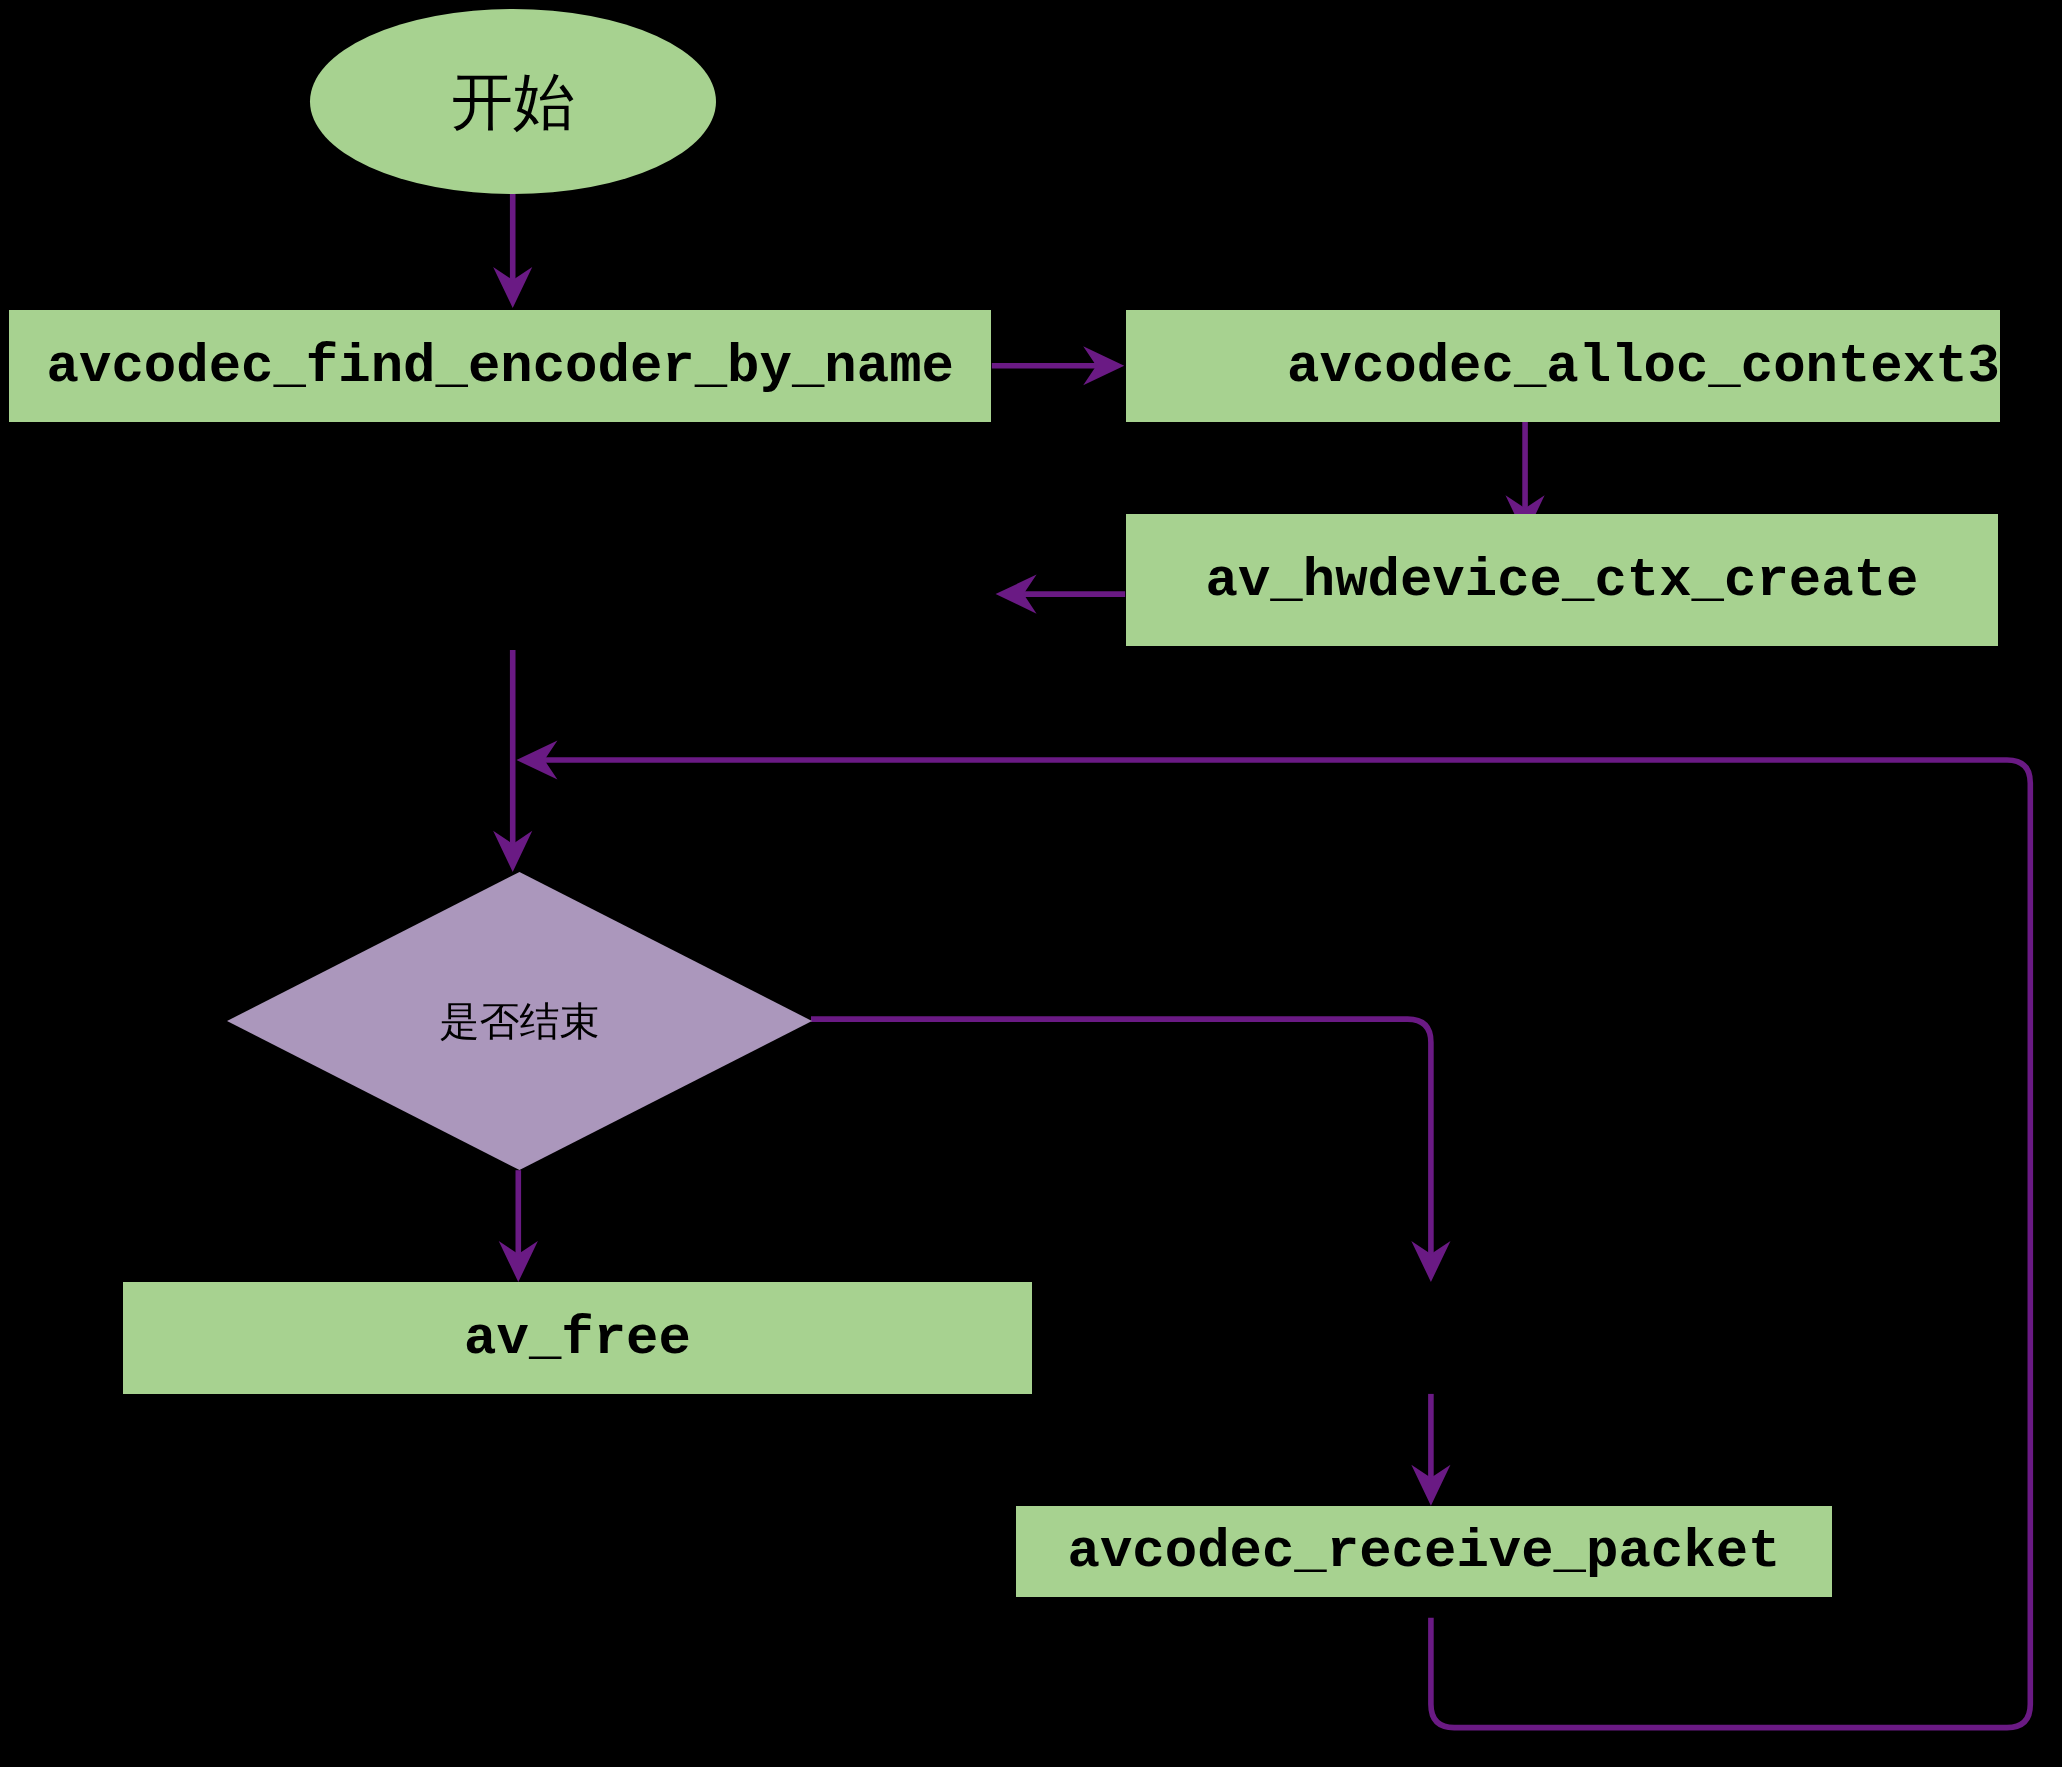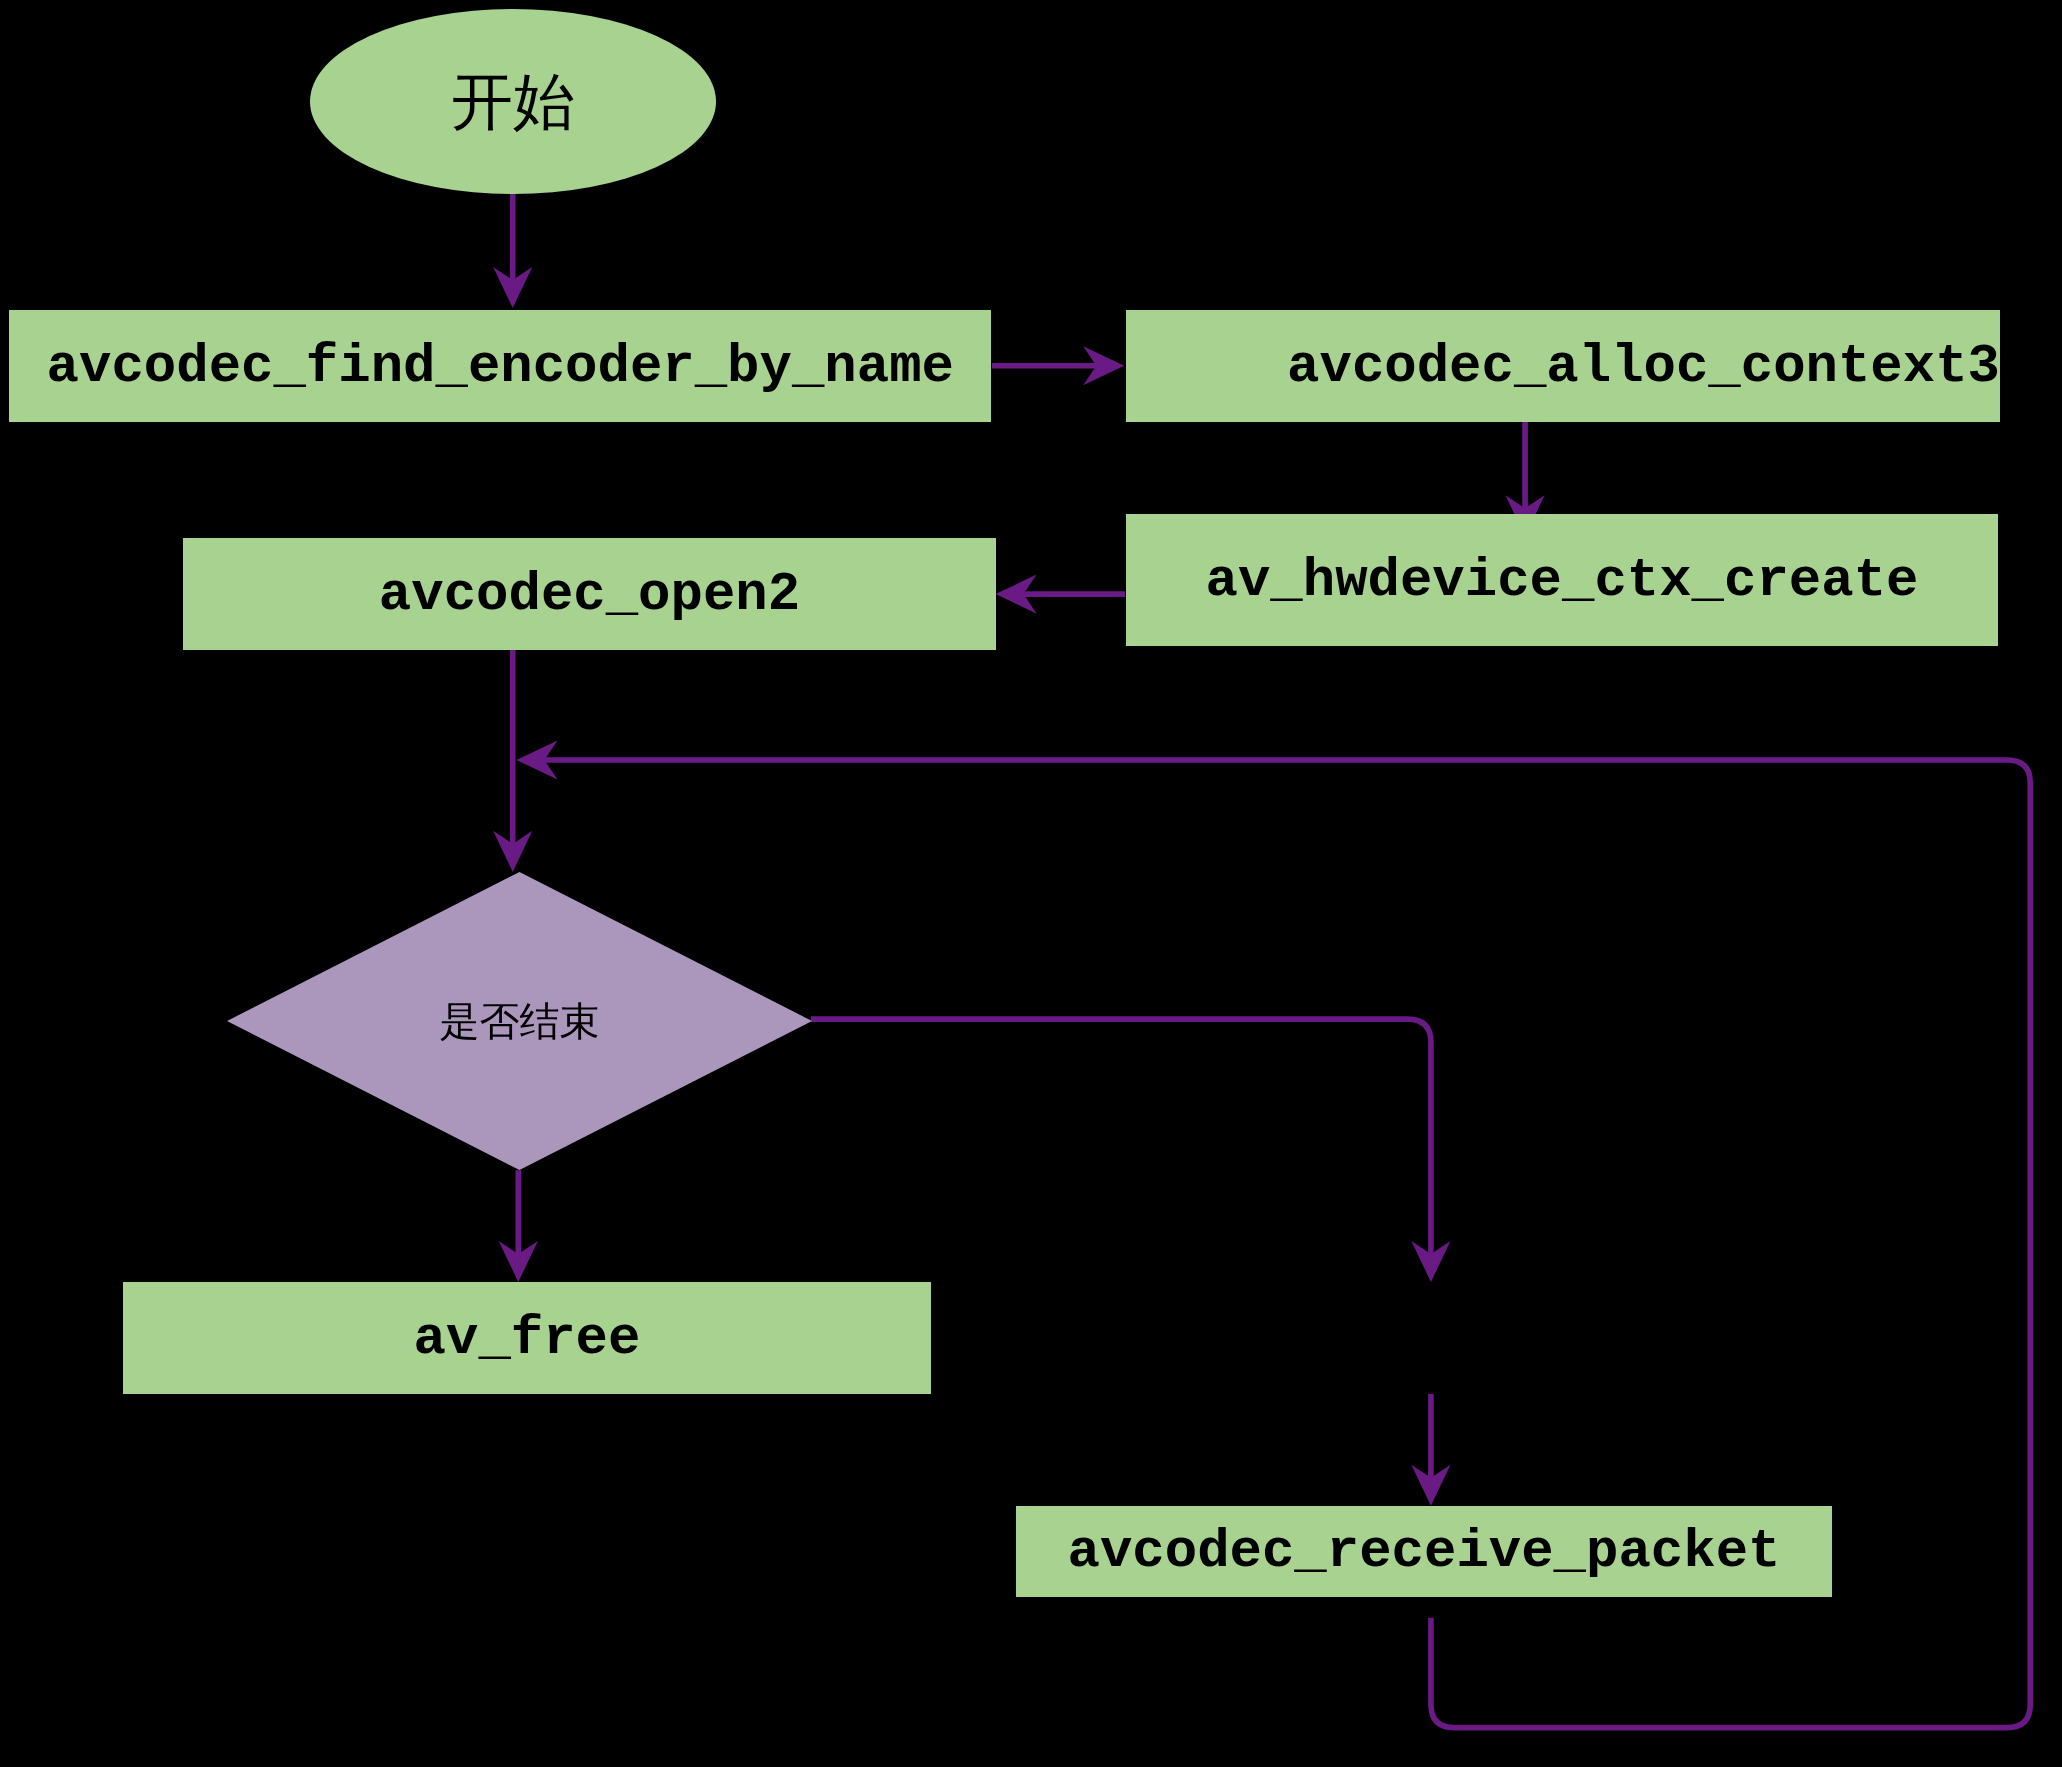--- a/index.html
+++ b/index.html
@@ -57,33 +57,30 @@
   </div>
 
   <div class="node rect" style="left:9.3px;top:310px;width:982px;height:112px;">
     <span>avcodec_find_encoder_by_name</span>
   </div>
 
   <div class="node rect" style="left:1126px;top:310px;width:874px;height:112px;justify-content:flex-end;">
     <span>avcodec_alloc_context3</span>
   </div>
 
-  <div class="node rect" style="left:183px;top:538px;width:813px;height:112px;">
-    <span>avcodec_open2</span>
-  </div>
 
   <div class="node rect" style="left:1126px;top:514px;width:872px;height:132px;">
     <span>av_hwdevice_ctx_create</span>
   </div>
 
   <div class="node diamond" style="left:227px;top:872px;width:585px;height:298px;">
     <span>是否结束</span>
   </div>
 
-  <div class="node rect" style="left:123px;top:1282px;width:808px;height:112px;">
+  <div class="node rect" style="left:123px;top:1282px;width:909px;height:112px;">
     <span>av_free</span>
   </div>
 
 
   <div class="node rect" style="left:1016px;top:1506px;width:816px;height:91px;">
     <span>avcodec_receive_packet</span>
   </div>
 
 </div>
 

